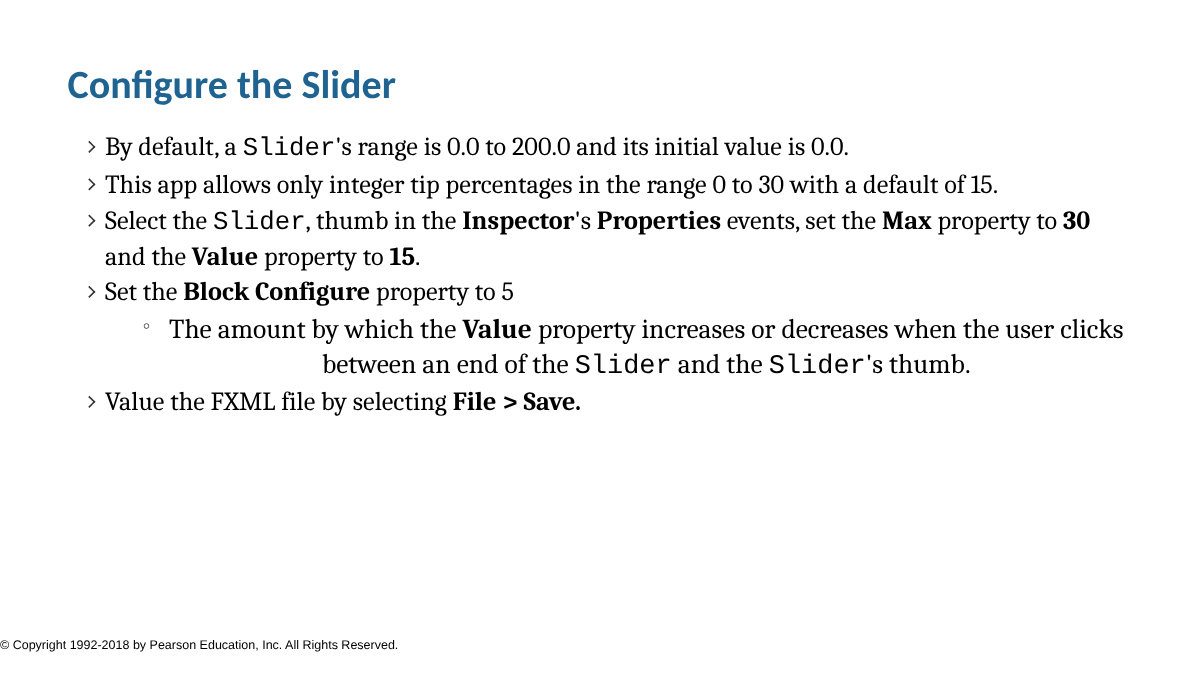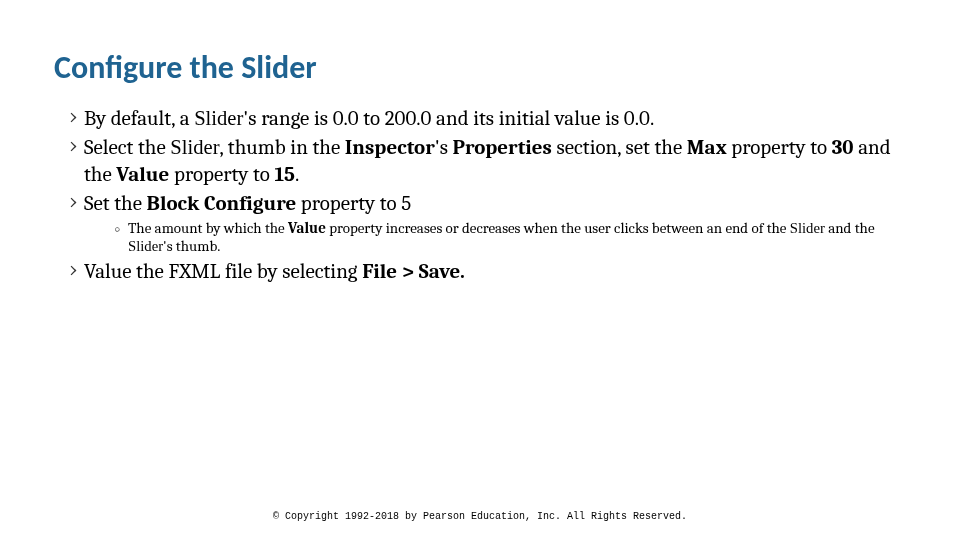--- a/index.html
+++ b/index.html
@@ -47,67 +47,70 @@
     height: 9px;
     border-right: 2px solid #333;
     border-top: 2px solid #333;
     transform: rotate(45deg) scale(0.62);
     transform-origin: center;
   }
   ul.sub {
     list-style: none;
     margin: 2px 0 2px 0;
     padding: 0 0 0 30px;
-    font-size: 15px;
+    font-size: 22px;
     line-height: 1.25;
+    text-align: center;
   }
   ul.sub > li {
     position: relative;
     padding-left: 14px;
   }
   ul.sub > li::before {
     content: "\25E6";
     position: absolute;
     left: 0;
     top: 0;
     font-size: 18px;
     color: #555;
   }
   code, .mono {
-    font-family: Liberation Serif, serif;
+    font-family: Liberation Mono, monospace;
     font-size: 0.98em;
   }
   b { font-weight: 700; }
   .footer {
     position: absolute;
     bottom: 18px;
     left: 0;
     right: 0;
-    text-align: center;
-    font-family: Liberation Mono, monospace;
+    font-family: Liberation Sans, sans-serif;
     font-size: 10px;
     color: #000;
   }
 </style>
 </head>
 <body>
 
 <div class="slide">
 
   <h1 class="title">Configure the Slider</h1>
 
   <ul class="main">
 
     <li>
       <span>By default, a </span><span class="mono">Slider</span><span>'s range is 0.0 to 200.0 and its initial value is 0.0.</span>
     </li>
 
+    <li>
+      <span>This app allows only integer tip percentages in the range 0 to 30 with a default of 15.</span>
+    </li>
 
     <li>
-      <span>Select the </span><span class="mono">Slider</span><span>, thumb in the </span><b>Inspector</b><span>'s </span><b>Properties</b><span> section, set the </span><b>Max</b><span> property to </span><b>30</b><span> and the </span><b>Value</b><span> property to </span><b>15</b><span>.</span>
+      <span>Select the </span><span class="mono">Slider</span><span>, thumb in the </span><b>Inspector</b><span>'s </span><b>Properties</b><span> events, set the </span><b>Max</b><span> property to </span><b>30</b><span> and the </span><b>Value</b><span> property to </span><b>15</b><span>.</span>
     </li>
 
     <li>
       <span>Set the </span><b>Block Configure</b><span> property to 5</span>
       <ul class="sub">
         <li>
           <span>The amount by which the </span><b>Value</b><span> property increases or decreases when the user clicks between an end of the </span><span class="mono">Slider</span><span> and the </span><span class="mono">Slider</span><span>'s thumb.</span>
         </li>
       </ul>
     </li>

